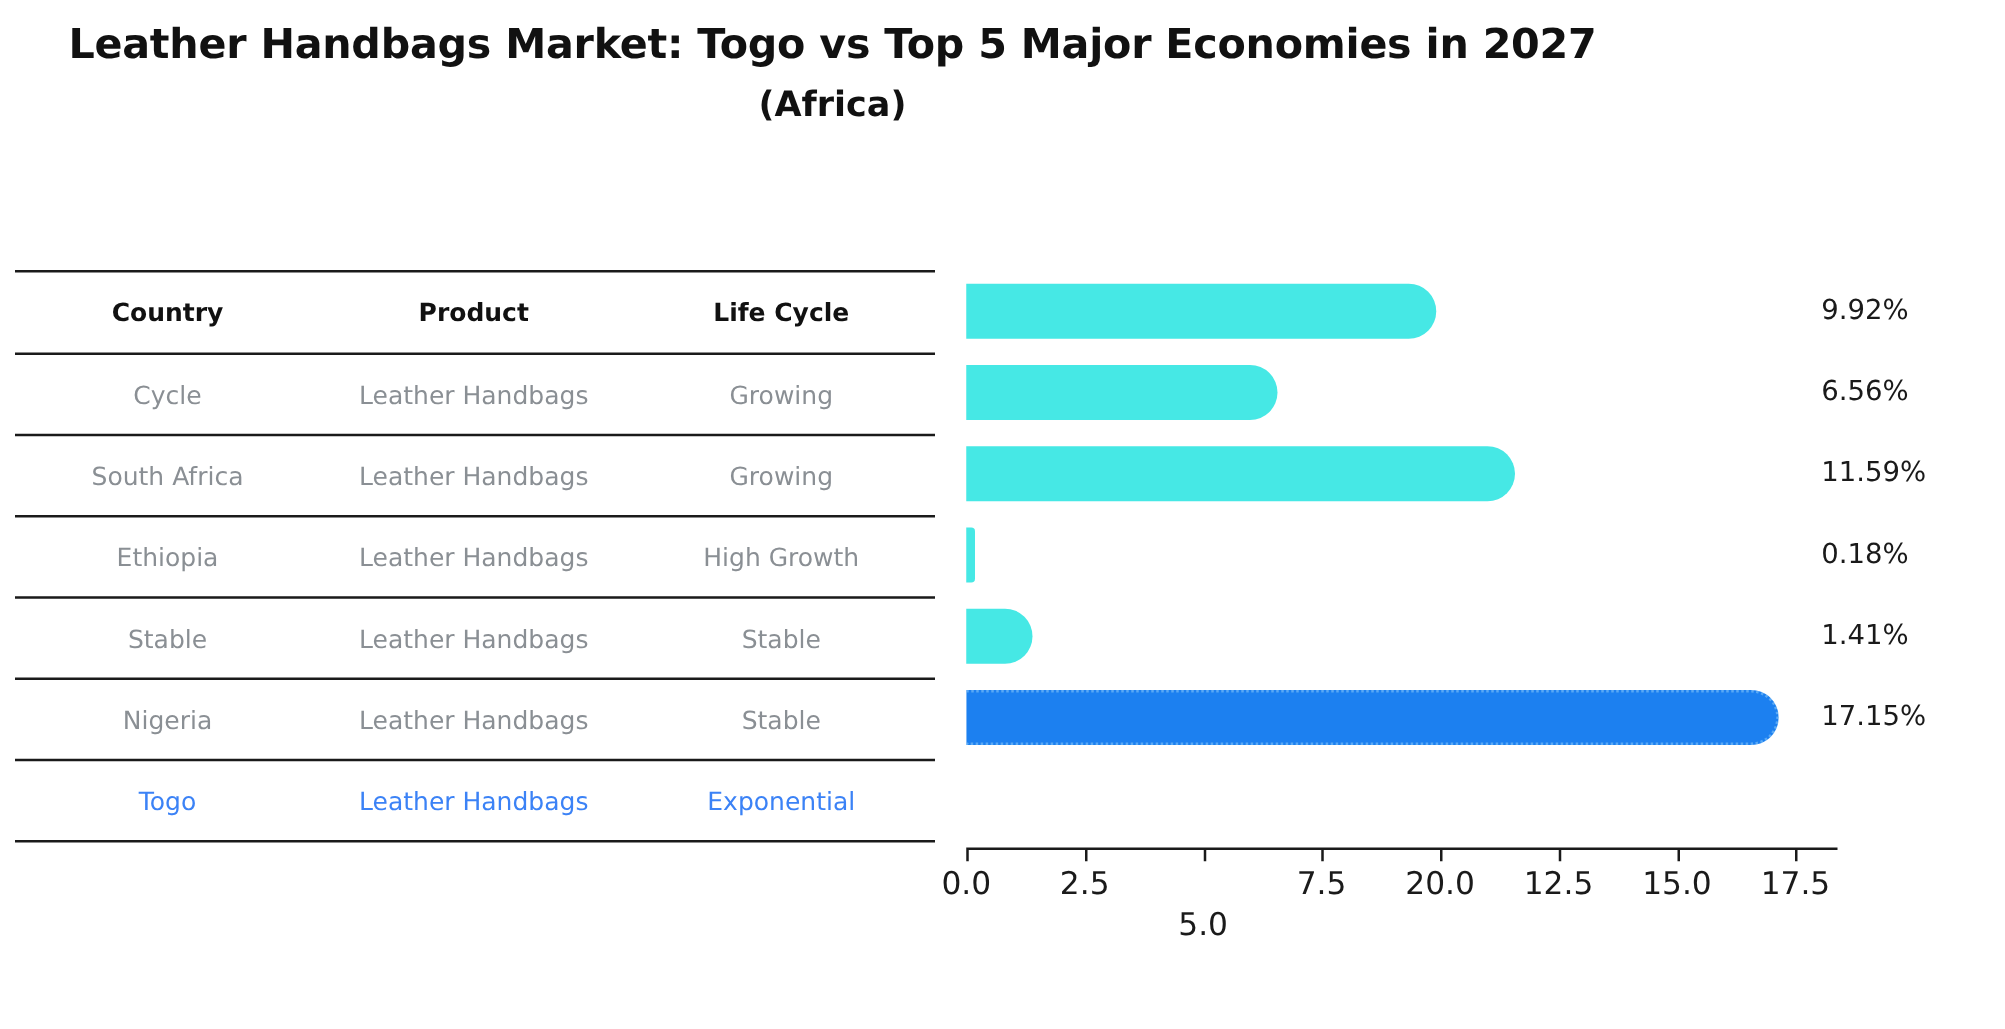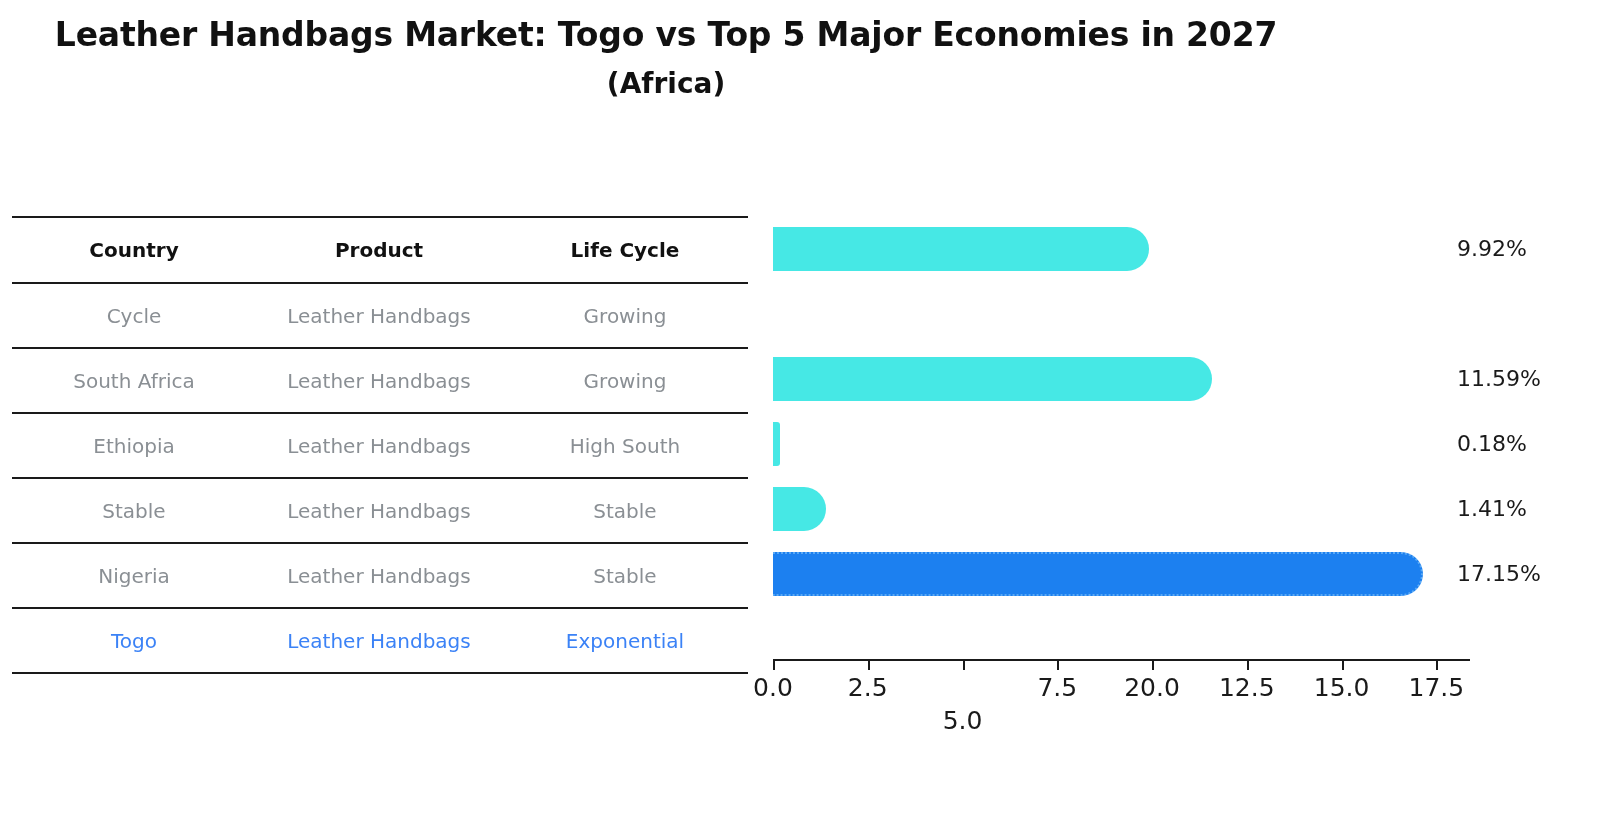--- a/index.html
+++ b/index.html
@@ -131,21 +131,21 @@
     line-height: 44px;
     font-size: 22px;
     color: #1a1a1a;
     white-space: nowrap;
   }
 
   
   .axis {
     position: absolute;
     left: 0;
-    top: 443px;
+    top: 462px;
     width: 700px;
     height: 60px;
   }
   .axis-line {
     position: absolute;
     left: 0;
     top: 0;
     width: 697px;
     height: 2px;
     background: #1a1a1a;
@@ -194,21 +194,21 @@
 
     <div class="trow">
       <div class="tcell col-country">South Africa</div>
       <div class="tcell col-product">Leather Handbags</div>
       <div class="tcell col-lifecycle">Growing</div>
     </div>
 
     <div class="trow">
       <div class="tcell col-country">Ethiopia</div>
       <div class="tcell col-product">Leather Handbags</div>
-      <div class="tcell col-lifecycle">High South</div>
+      <div class="tcell col-lifecycle">High Growth</div>
     </div>
 
     <div class="trow">
       <div class="tcell col-country">Stable</div>
       <div class="tcell col-product">Leather Handbags</div>
       <div class="tcell col-lifecycle">Stable</div>
     </div>
 
     <div class="trow">
       <div class="tcell col-country">Nigeria</div>
@@ -223,20 +223,24 @@
     </div>
 
     <div class="trow last-rule"></div>
   </div>
 
   <div class="chart-panel">
     <div class="plot-area" id="plot-area">
         <div class="bar-row" style="top: 0px;">
           <div class="bar" title="Egypt: 9.92%" style="width: 376.027px;"></div>
           <div class="bar-value">9.92%</div>
+        </div>
+        <div class="bar-row" style="top: 65px;">
+          <div class="bar" title="South Africa: 6.56%" style="width: 248.663px;"></div>
+          <div class="bar-value">6.56%</div>
         </div>
         <div class="bar-row" style="top: 130px;">
           <div class="bar" title="Ethiopia: 11.59%" style="width: 439.33px;"></div>
           <div class="bar-value">11.59%</div>
         </div>
         <div class="bar-row" style="top: 195px;">
           <div class="bar tiny" title="Algeria: 0.18%" style="width: 6.82307px;"></div>
           <div class="bar-value">0.18%</div>
         </div>
         <div class="bar-row" style="top: 260px;">

